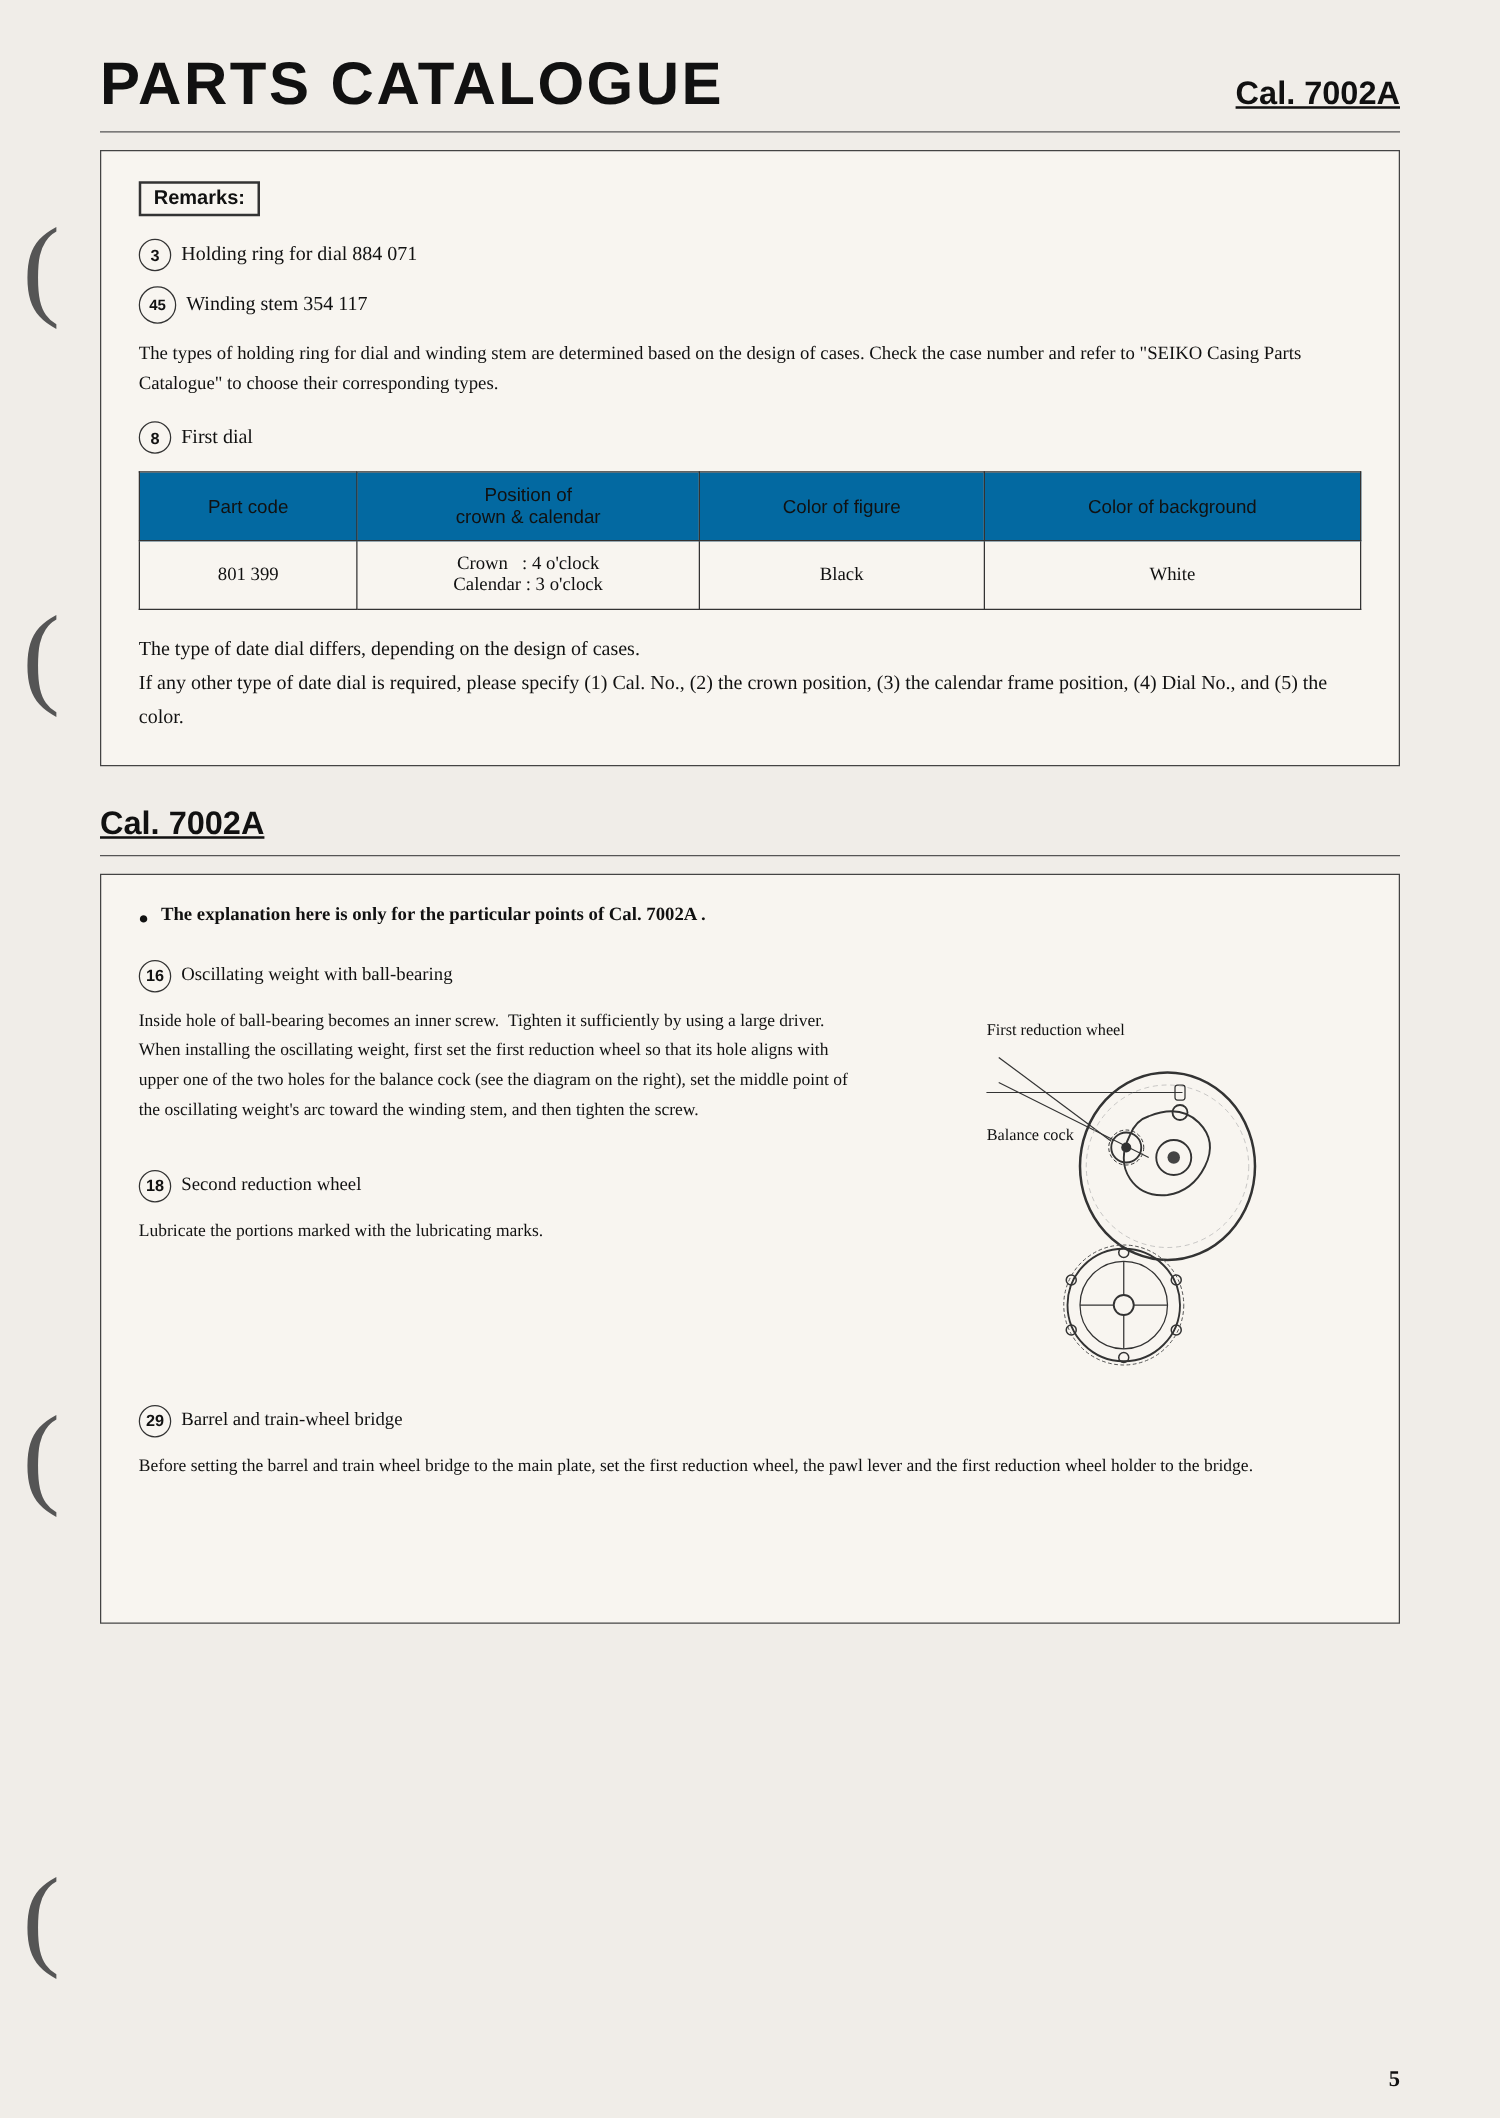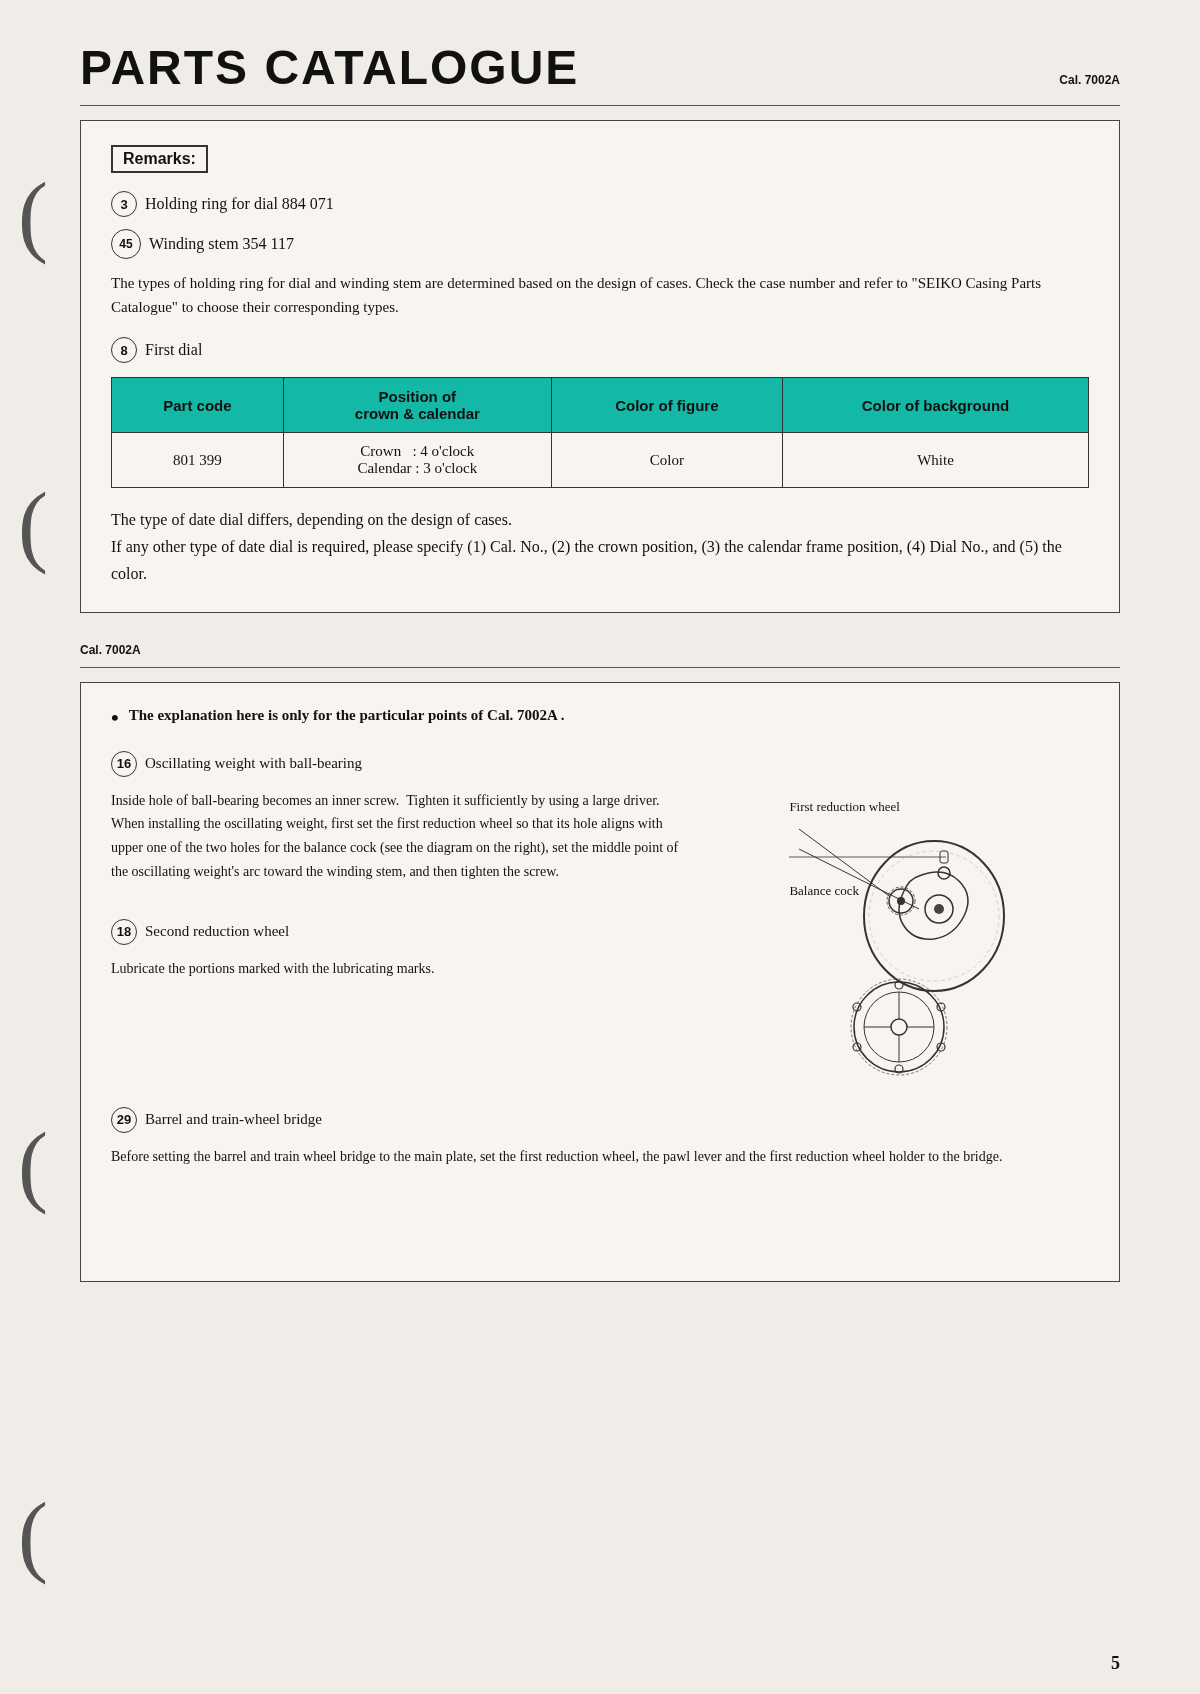--- a/index.html
+++ b/index.html
@@ -45,23 +45,24 @@
       letter-spacing: 2px;
       font-family: Arial, sans-serif;
     }
     .section-title-tech {
       font-size: 48px;
       font-weight: 900;
       letter-spacing: 2px;
       font-family: Arial, sans-serif;
     }
     .cal-label {
-      font-size: 12px;
-      font-weight: bold;
-      font-family: Arial, sans-serif;
+      font-size: 26px;
+      font-weight: bold;
+      font-family: Arial, sans-serif;
+      text-decoration: underline;
     }
 
     
     .content-box {
       border: 1.5px solid #444;
       padding: 24px 30px;
       margin-bottom: 30px;
       background: #f8f5f0;
     }
 
@@ -117,22 +118,22 @@
       font-size: 15px;
       margin-bottom: 18px;
     }
     .parts-table th, .parts-table td {
       border: 1.5px solid #333;
       padding: 10px 16px;
       text-align: center;
       vertical-align: middle;
     }
     .parts-table th {
-      font-weight: bold;
-      background: #14b8a6;
+      font-weight: normal;
+      background: #0369a1;
       font-family: Arial, sans-serif;
     }
     .parts-table td {
       font-family: 'Times New Roman', serif;
     }
 
     .footer-note {
       font-size: 16px;
       line-height: 1.7;
     }
@@ -249,21 +250,21 @@
           <th>Part code</th>
           <th>Position of<br>crown &amp; calendar</th>
           <th>Color of figure</th>
           <th>Color of background</th>
         </tr>
       </thead>
       <tbody>
         <tr>
           <td>801 399</td>
           <td>Crown &nbsp; :  4 o'clock<br>Calendar : 3 o'clock</td>
-          <td>Color</td>
+          <td>Black</td>
           <td>White</td>
         </tr>
       </tbody>
     </table>
 
     
     <div class="footer-note">
       The type of date dial differs, depending on the design of cases.<br>
       If any other type of date dial is required, please specify (1) Cal. No., (2) the crown position, (3) the calendar frame position, (4) Dial No., and (5) the color.
     </div>

